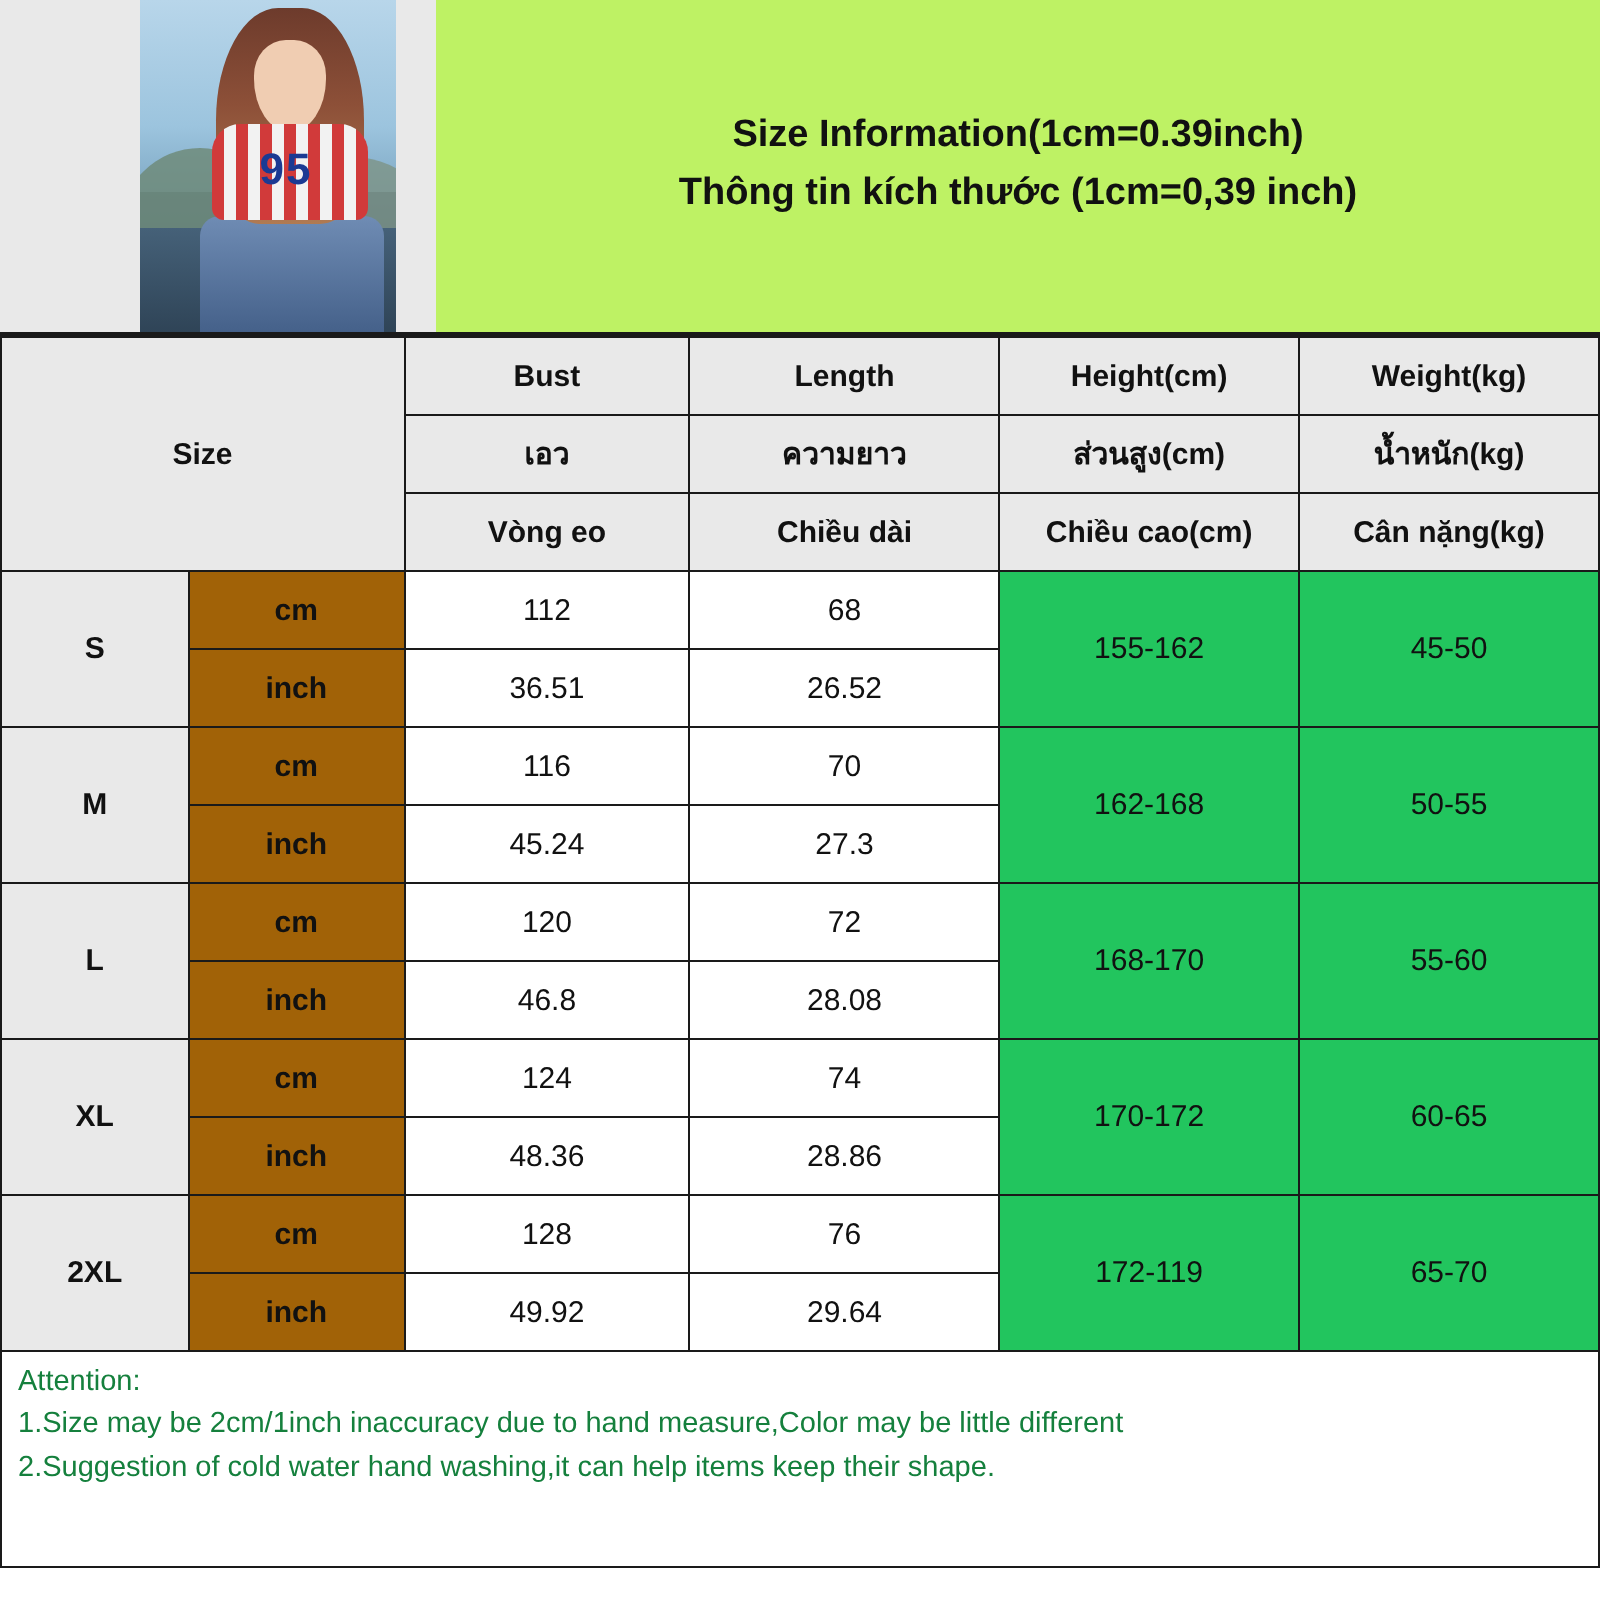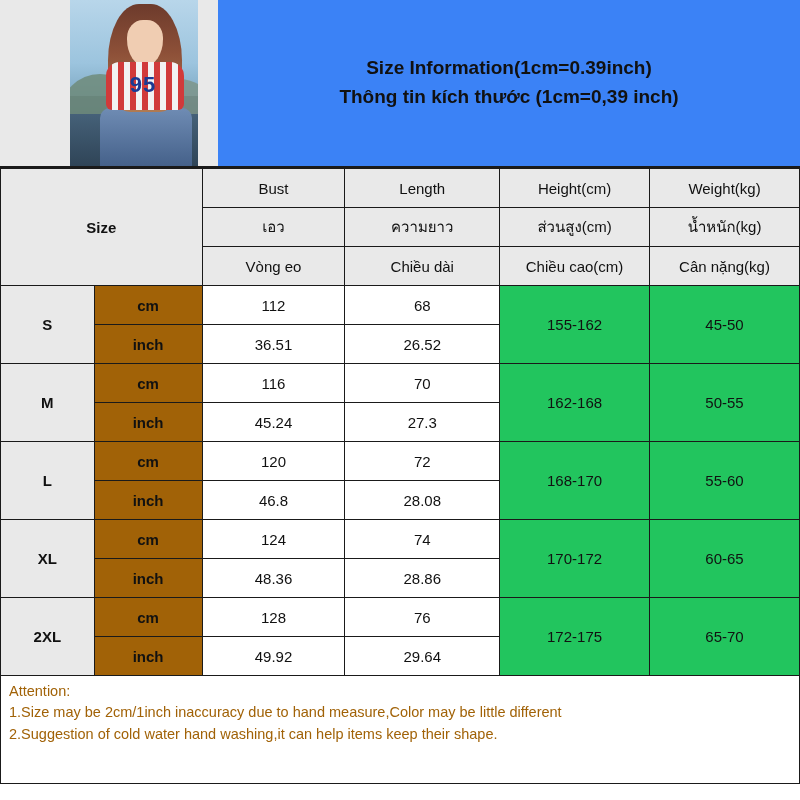--- a/index.html
+++ b/index.html
@@ -104,21 +104,21 @@
   .photo .jeans {
     position: absolute;
     left: 30px; top: 108px;
     width: 92px; height: 58px;
     background: linear-gradient(#6f8cb4, #45618a);
     border-radius: 10px 10px 0 0;
   }
 
   .title-cell {
     flex: 1 1 auto;
-    background: #3b82f6;
+    background: #bef264;
     display: flex;
     flex-direction: column;
     align-items: center;
     justify-content: center;
     padding: 8px 10px 10px 10px;
     box-sizing: border-box;
   }
   .title-line {
     font-weight: bold;
     font-size: 19px;
@@ -153,21 +153,21 @@
 
   thead td {
     background: #e9e9e9;
     font-weight: bold;
   }
   .hdr-size {
     font-size: 25px;
     font-weight: bold;
   }
   .hdr-sub {
-    font-weight: normal;
+    font-weight: bold;
     font-size: 15px;
   }
   .row-size-label {
     background: #e9e9e9;
     font-weight: bold;
     font-size: 16px;
   }
   .unit-cell {
     background: #a16207;
     font-weight: bold;
@@ -186,21 +186,21 @@
   
   .attention {
     border: 1px solid #1a1a1a;
     border-top: none;
     margin: 0;
     padding: 5px 8px 8px 8px;
     box-sizing: border-box;
     background: #fff;
     font-size: 14.5px;
     line-height: 1.48;
-    color: #a16207;
+    color: #15803d;
     height: 108px;
   }
   .attention div { white-space: nowrap; }
   .footer-space {
     height: 56px;
     background: #fff;
   }
 </style>
 </head>
 <body>
@@ -312,21 +312,21 @@
         <td class="unit-cell">inch</td>
         <td class="val-cell">48.36</td>
         <td class="val-cell">28.86</td>
       </tr>
 
       <tr>
         <td rowspan="2" class="row-size-label">2XL</td>
         <td class="unit-cell">cm</td>
         <td class="val-cell">128</td>
         <td class="val-cell">76</td>
-        <td rowspan="2" class="span-cell">172-175</td>
+        <td rowspan="2" class="span-cell">172-119</td>
         <td rowspan="2" class="span-cell">65-70</td>
       </tr>
       <tr>
         <td class="unit-cell">inch</td>
         <td class="val-cell">49.92</td>
         <td class="val-cell">29.64</td>
       </tr>
     </tbody>
   </table>
 

